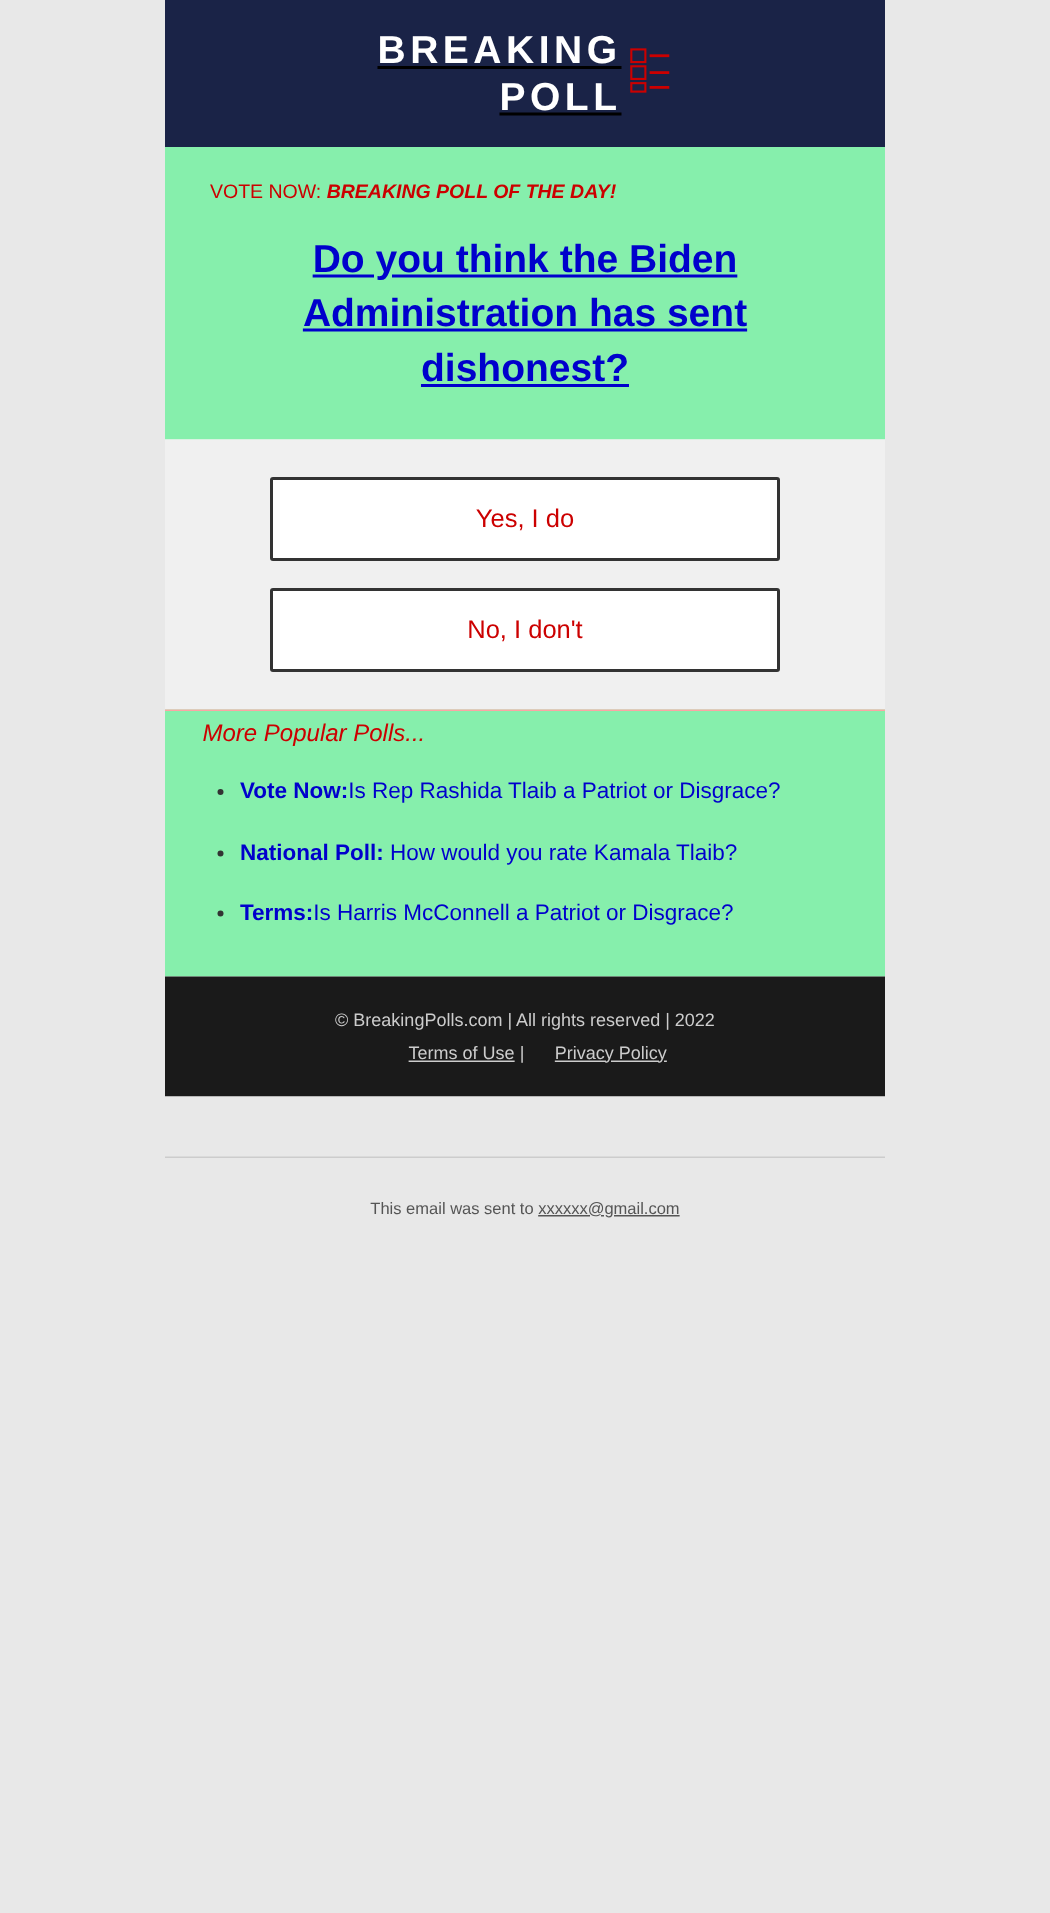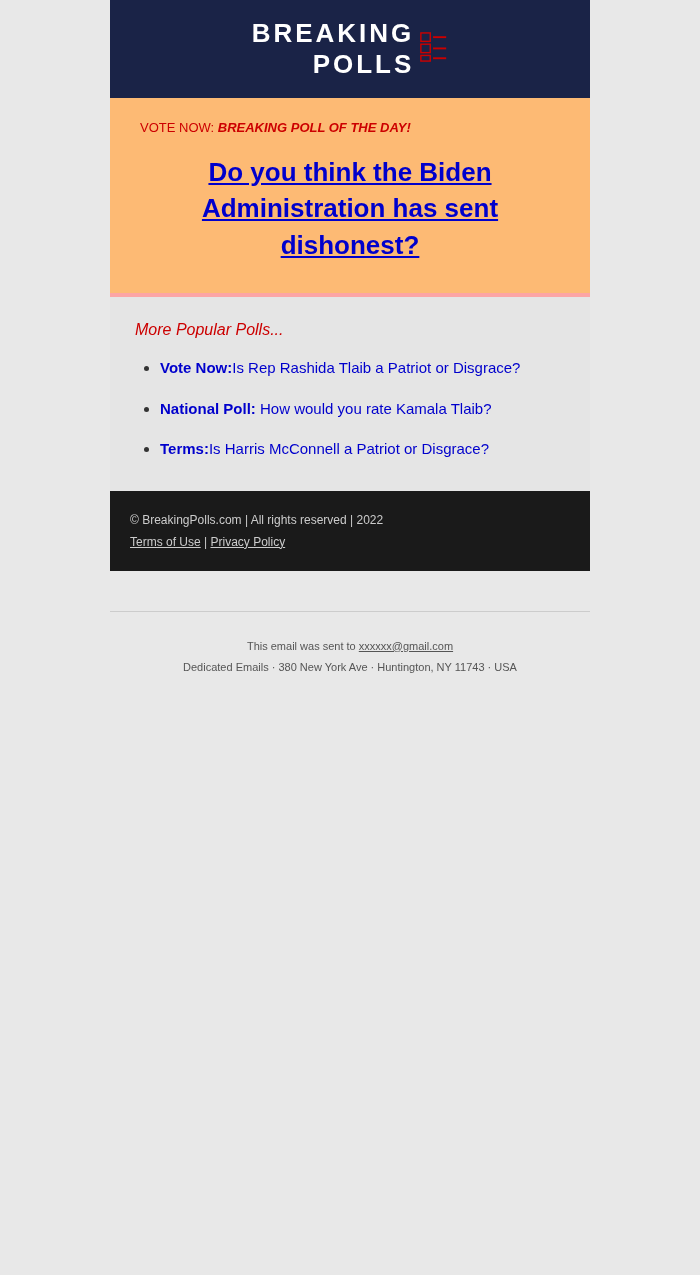--- a/index.html
+++ b/index.html
@@ -20,20 +20,21 @@
       width: 480px;
       margin: 0 auto;
       background-color: #ffffff;
     }
 
     
     .header {
       background-color: #1a2347;
       padding: 18px 32px;
       text-align: center;
+      text-decoration: underline;
     }
 
     .logo-wrapper {
       display: flex;
       align-items: center;
       justify-content: center;
     }
 
     .logo-text-part {
       color: #ffffff;
@@ -49,21 +50,21 @@
     }
 
     
     .checklist-svg {
       width: 28px;
       height: 30px;
     }
 
     
     .poll-section {
-      background-color: #fdba74;
+      background-color: #86efac;
       padding: 20px 30px 25px 30px;
       text-align: center;
     }
 
     .vote-now-label {
       color: #cc0000;
       font-size: 13px;
       font-weight: normal;
       text-align: left;
       margin-bottom: 16px;
@@ -107,23 +108,23 @@
       border-radius: 2px;
       font-family: Arial, sans-serif;
     }
 
     .vote-button:last-child {
       margin-bottom: 0;
     }
 
     
     .more-polls-section {
-      background-color: #e5e5e5;
-      padding: 24px 25px 30px 25px;
-      border-top: 4px solid #fca5a5;
+      background-color: #86efac;
+      padding: 7px 25px 30px 25px;
+      border-top: 1px solid #fca5a5;
     }
 
     .more-polls-title {
       color: #cc0000;
       font-size: 16px;
       font-style: italic;
       font-weight: normal;
       margin-bottom: 16px;
     }
 
@@ -154,35 +155,37 @@
     .poll-link-normal {
       color: #0000cc;
       font-weight: normal;
       text-decoration: none;
     }
 
     
     .footer {
       background-color: #1a1a1a;
       padding: 22px 20px;
+      text-align: center;
     }
 
     .footer-copyright {
       color: #cccccc;
       font-size: 12px;
       margin-bottom: 8px;
     }
 
     .footer-links {
       color: #cccccc;
       font-size: 12px;
     }
 
     .footer-links a {
       color: #cccccc;
+      margin-left: 17px;
     }
 
     
     .bottom-info {
       width: 700px;
       background-color: #e8e8e8;
       padding: 40px 20px 20px 20px;
       text-align: center;
     }
 
@@ -212,21 +215,21 @@
 <body>
 
 <div class="outer-wrapper">
 
   <div class="email-container">
 
     <div class="header">
       <div class="logo-wrapper">
         <div class="logo-text-part">
           <span>BREAKING</span><br>
-          <span>POLLS</span>
+          <span>POLL</span>
         </div>
         <div class="logo-icon-part">
           <svg class="checklist-svg" viewBox="0 0 28 32" xmlns="http://www.w3.org/2000/svg">
 
             <rect x="0" y="1" width="10" height="9" fill="none" stroke="#cc0000" stroke-width="1.5"></rect>
             <line x1="13" y1="5.5" x2="27" y2="5.5" stroke="#cc0000" stroke-width="2"></line>
 
             <rect x="0" y="13" width="10" height="9" fill="none" stroke="#cc0000" stroke-width="1.5"></rect>
             <line x1="13" y1="17.5" x2="27" y2="17.5" stroke="#cc0000" stroke-width="2"></line>
 
@@ -241,20 +244,24 @@
       <div class="vote-now-label">
         <span>VOTE NOW: </span><em>BREAKING POLL OF THE DAY!</em>
       </div>
       <div class="poll-question">
         <span>Do you think the Biden</span><br>
         <span>Administration has sent</span><br>
         <span>dishonest?</span>
       </div>
     </div>
 
+    <div class="voting-section">
+      <button class="vote-button">Yes, I do</button>
+      <button class="vote-button">No, I don't</button>
+    </div>
 
     <div class="more-polls-section">
       <div class="more-polls-title">More Popular Polls...</div>
       <ul class="polls-list">
         <li>
           <a href="#" class="poll-link-bold">Vote Now:</a><a href="#" class="poll-link-normal">Is Rep Rashida Tlaib a Patriot or Disgrace?</a>
         </li>
         <li>
           <a href="#" class="poll-link-bold">National Poll:</a><a href="#" class="poll-link-normal"> How would you rate Kamala Tlaib?</a>
         </li>
@@ -274,17 +281,16 @@
     </div>
 
   </div>
 
   <div class="bottom-info">
     <hr class="bottom-divider">
     <div class="bottom-info-text">
       <div class="bottom-info-line">
         <span>This email was sent to </span><a href="#">xxxxxx@gmail.com</a>
       </div>
-      <div class="bottom-info-line">Dedicated Emails · 380 New York Ave · Huntington, NY 11743 · USA</div>
     </div>
   </div>
 
 </div>
 
 </body></html>

